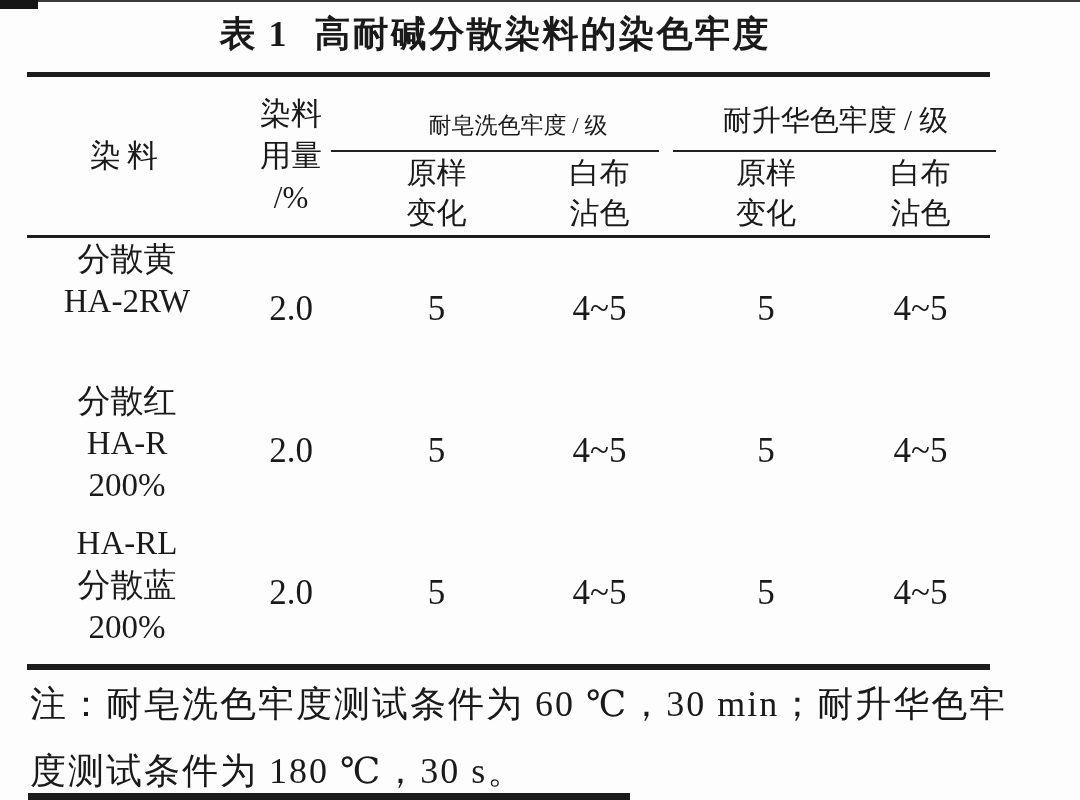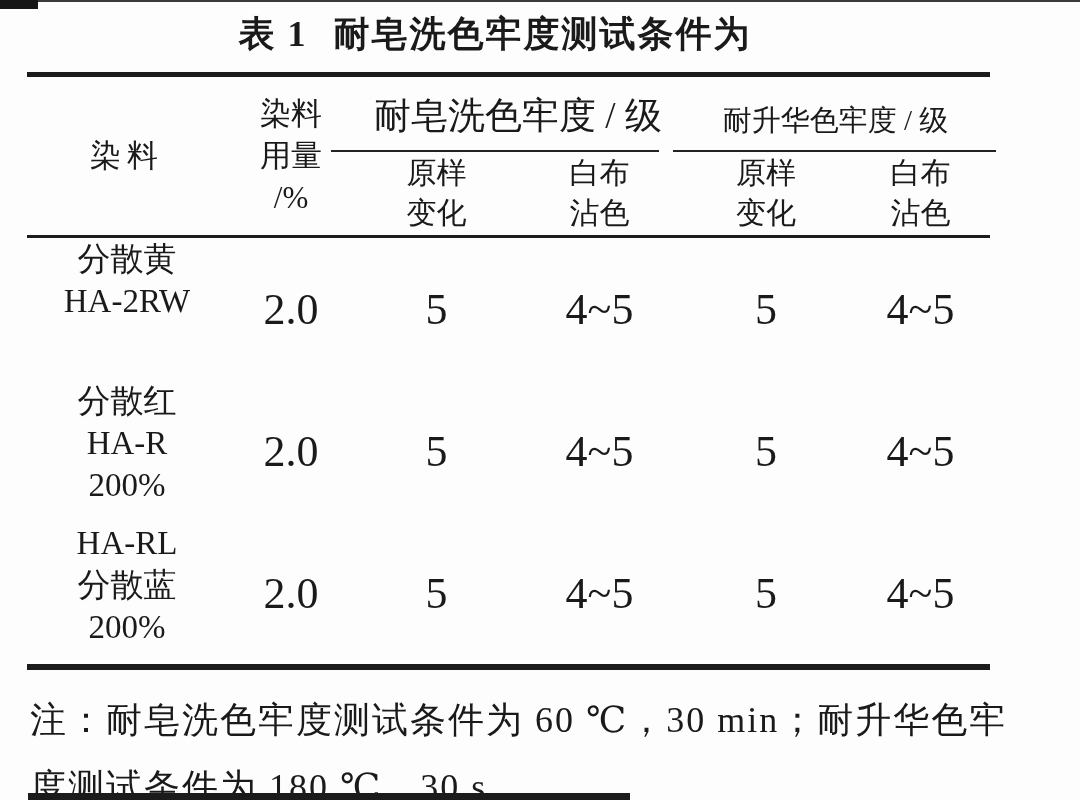--- a/index.html
+++ b/index.html
@@ -29,49 +29,49 @@
   .grid{
     display:grid;
     grid-template-columns:200px 128px 163px 163px 170px 139px;
   }
   .hdr{grid-template-rows:70px 8px 80px;}
 
   .c{display:flex;align-items:center;justify-content:center;text-align:center;}
   .hdr-dye{grid-column:1;grid-row:1/4;font-size:31px;letter-spacing:6px;}
   .hdr-dosage{grid-column:2;grid-row:1/4;font-size:31px;line-height:42px;text-align:center;
               display:flex;flex-direction:column;justify-content:center;}
-  .hdr-group1{grid-column:3/5;grid-row:1;font-size:37px;align-items:flex-end;padding-bottom:6px;}
+  .hdr-group1{grid-column:3/5;grid-row:1;font-size:23px;align-items:flex-end;padding-bottom:6px;}
   .hdr-group2{grid-column:5/7;grid-row:1;font-size:29px;align-items:flex-end;padding-bottom:6px;margin-top:40px;}
   .grule{height:2px;background:#222;align-self:center;}
   .grule1{grid-column:3/5;grid-row:2;margin-left:-24px;margin-right:22px;}
   .grule2{grid-column:5/7;grid-row:2;margin-left:-8px;margin-right:-6px;}
   .sub{font-size:30px;line-height:40px;grid-row:3;display:flex;align-items:center;justify-content:center;text-align:center;font-family:Liberation Mono, monospace;}
   .sub3{grid-column:3;} .sub4{grid-column:4;} .sub5{grid-column:5;} .sub6{grid-column:6;}
 
   .brow{height:142px;}
   .dyecell{grid-column:1;font-size:33px;line-height:42px;display:flex;flex-direction:column;
            justify-content:flex-start;text-align:center;}
-  .val{font-size:44px;}
+  .val{font-size:35px;}
   .v2{grid-column:2;} .v3{grid-column:3;} .v4{grid-column:4;} .v5{grid-column:5;} .v6{grid-column:6;}
 
   .footnote{position:absolute;left:30px;top:680px;width:1010px;}
   .fl{font-size:36px;letter-spacing:2px;white-space:nowrap;}
-  .fl1{margin-bottom:18px;margin-top:16px;}
+  .fl1{margin-bottom:18px;}
 
   .bottom-bar{position:absolute;left:28px;top:793px;width:602px;height:7px;background:#1b1b1b;}
 </style>
 </head>
 <body>
 
 <div class="page">
 
   <div class="top-edge"></div>
   <div class="corner-mark"></div>
 
-  <div class="title"><span>表 1</span><span class="gap"></span><span>耐皂洗色牢度测试条件为</span></div>
+  <div class="title"><span>表 1</span><span class="gap"></span><span>高耐碱分散染料的染色牢度</span></div>
 
   <div class="tbl">
 
     <div class="rule top"></div>
 
     <div class="grid hdr">
       <div class="c hdr-dye">染料</div>
 
       <div class="hdr-dosage">
         <div>染料</div>

